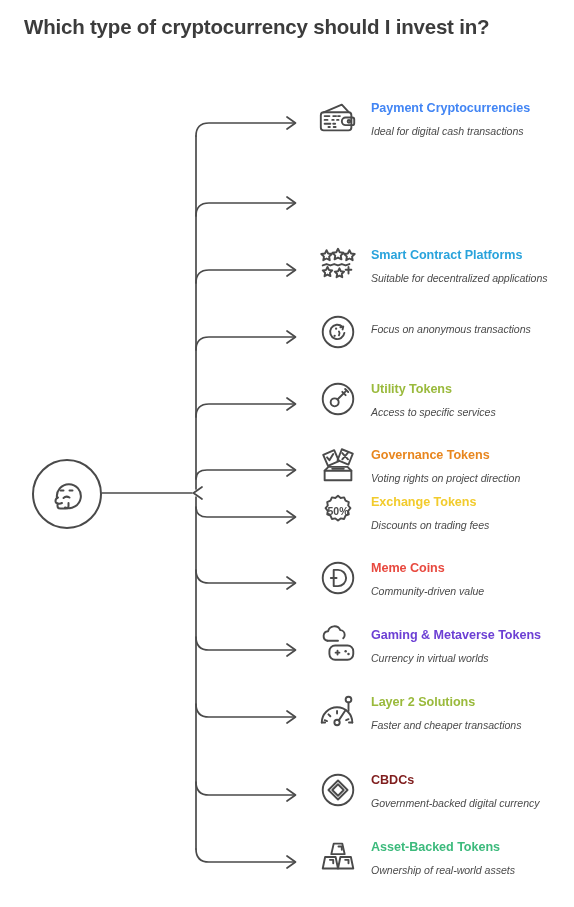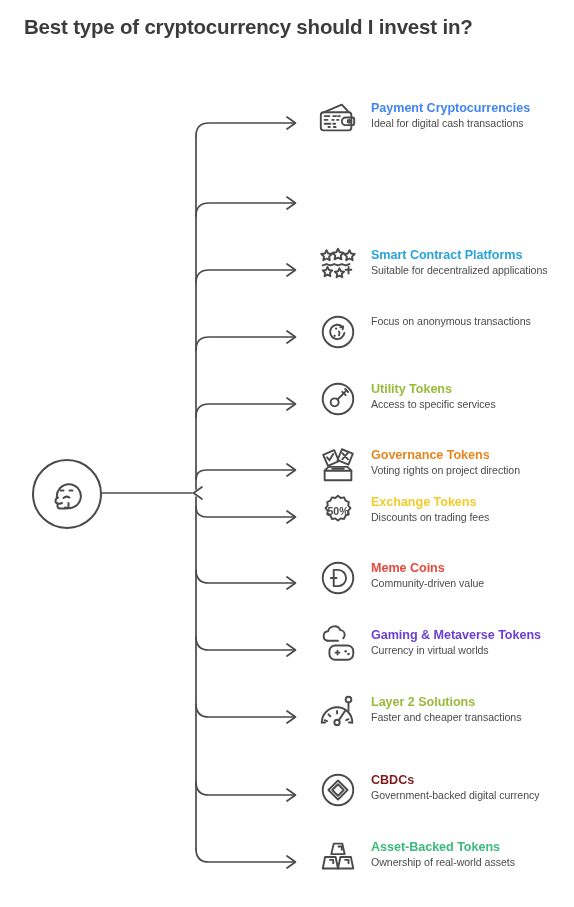--- a/index.html
+++ b/index.html
@@ -97,28 +97,30 @@
     font-size: 12.6px;
     font-weight: bold;
     line-height: 1.25;
     white-space: nowrap;
     letter-spacing: -0.05px;
   }
   .branch-desc {
     font-size: 10.6px;
     color: #4b4b4b;
     line-height: 1.25;
+    margin-top: 8px;
     white-space: nowrap;
     letter-spacing: -0.05px;
+    font-style: italic;
   }
 </style>
 </head>
 <body>
 
-<div id="page-title">Best type of cryptocurrency should I invest in?</div>
+<div id="page-title">Which type of cryptocurrency should I invest in?</div>
 
 <div id="diagram">
 
   <svg id="connector-layer" viewBox="0 0 574 907" width="574" height="907" fill="none" stroke="#4a4a4a" stroke-width="1.7" stroke-linecap="round">
 
     <path d="M86 493 H176"></path>
 
     <path d="M180 489 C180 489 180 140 180 136"></path>
     <path d="M180 497 C180 497 180 845 180 849"></path>
 

